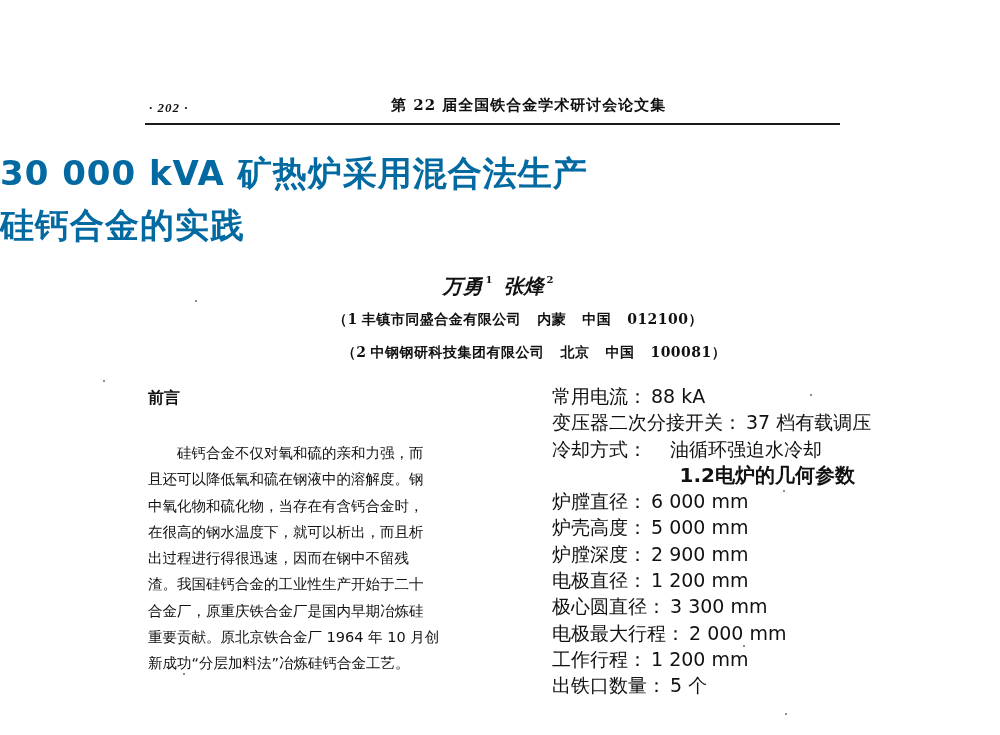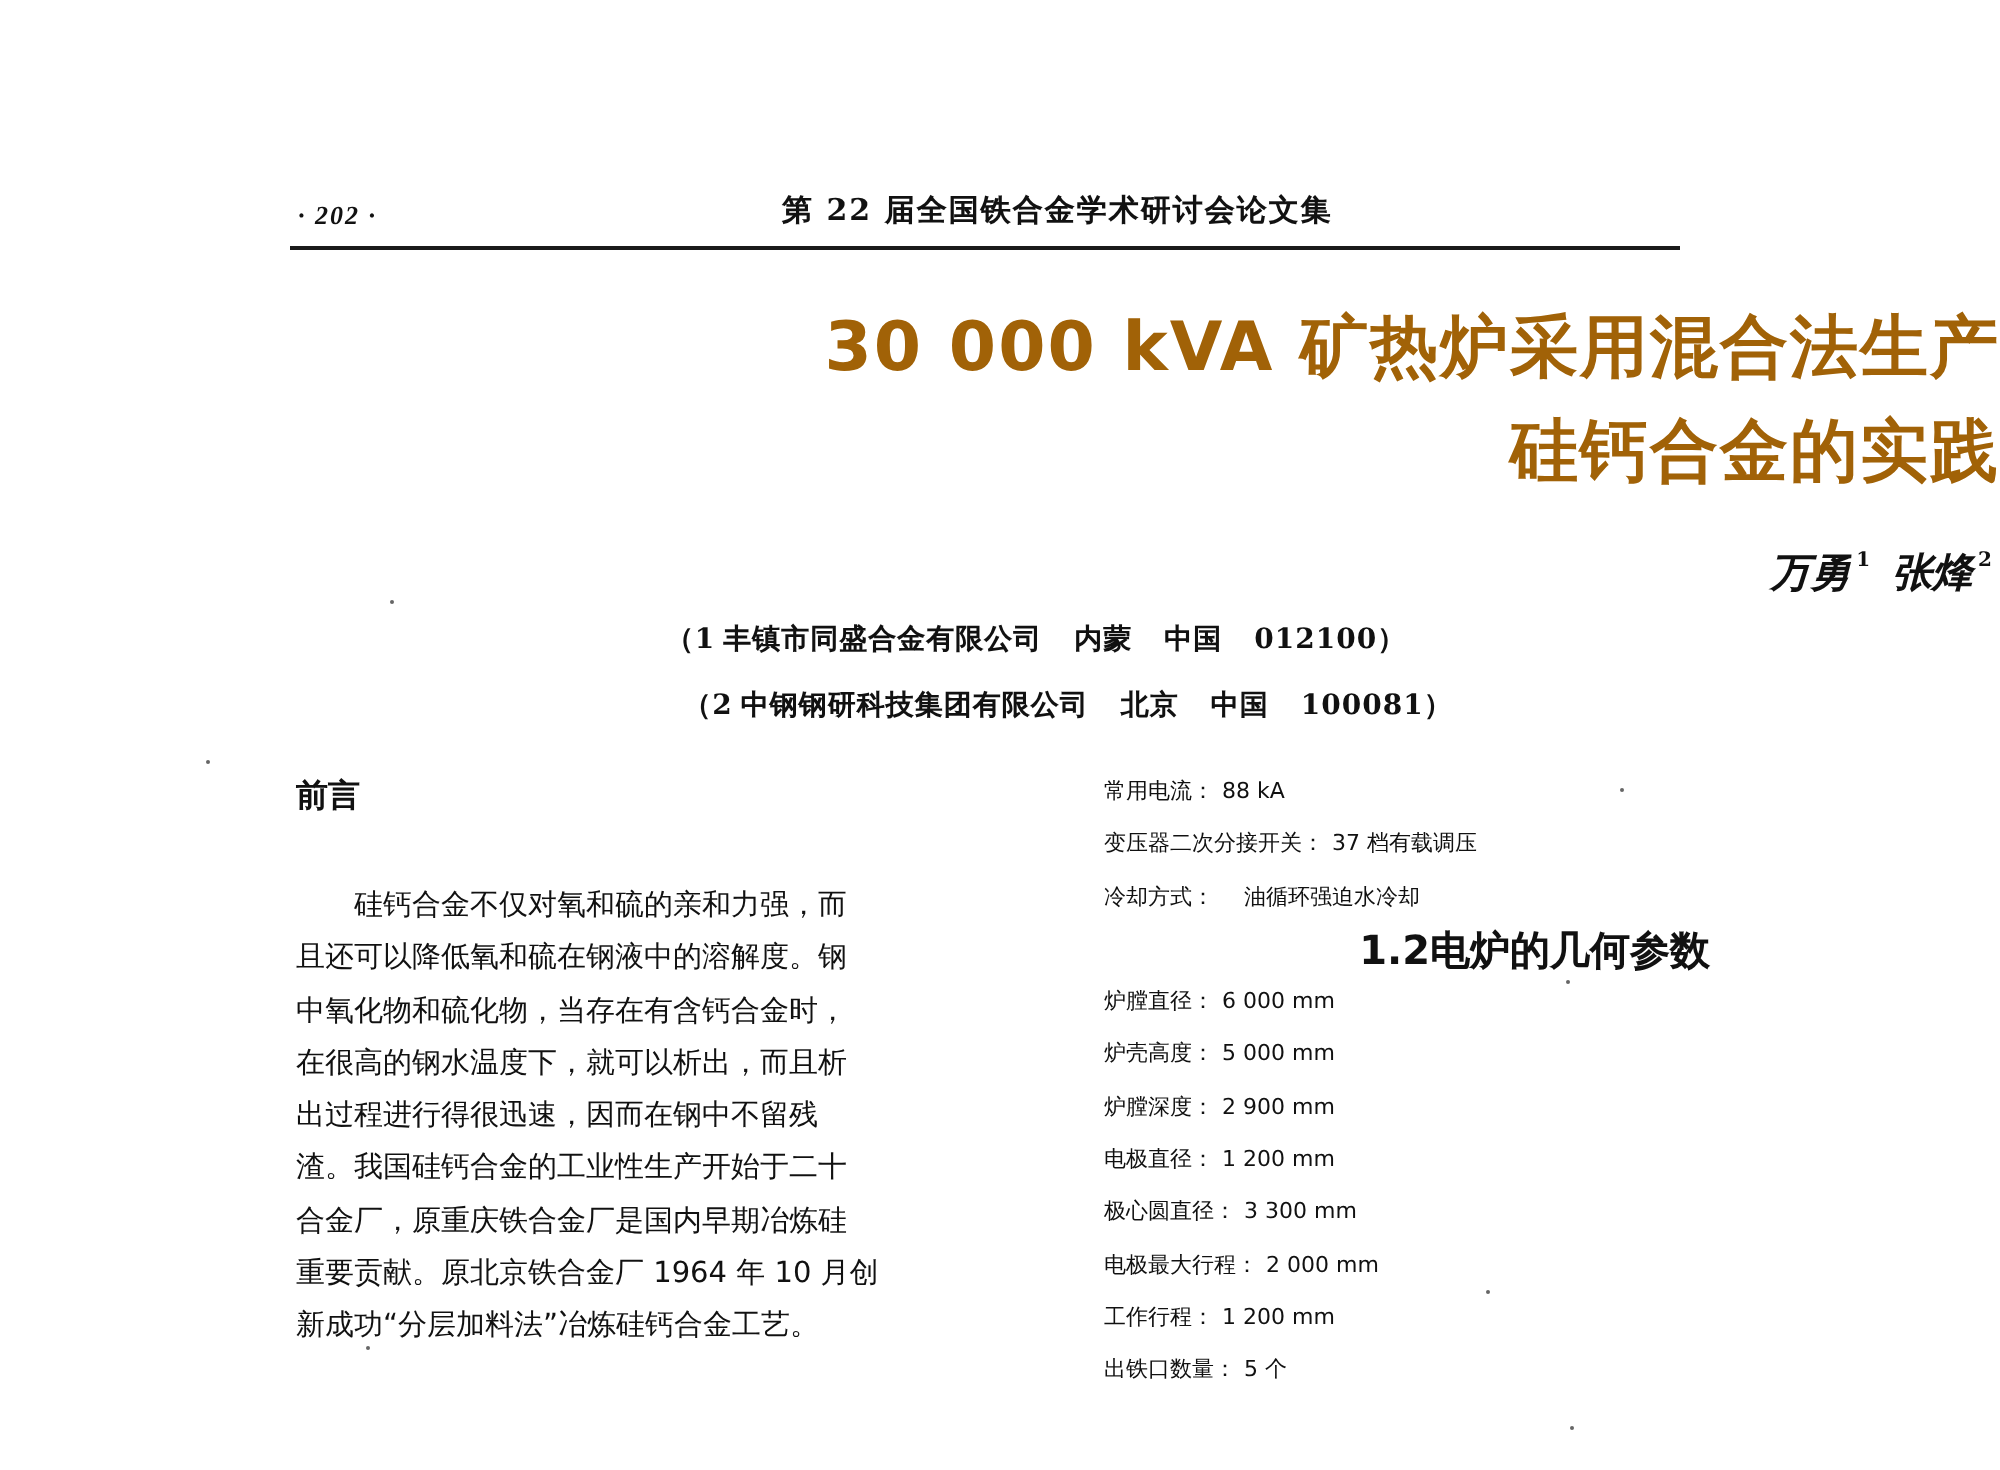--- a/index.html
+++ b/index.html
@@ -28,30 +28,30 @@
       font-size: 15px; font-weight: bold;
       letter-spacing: 1px;
       font-family: "DejaVu Serif", serif;
     }
     .head-rule {
       position: absolute; left: 145px; top: 123px; width: 695px; height: 2px;
       background: #1a1a1a;
     }
 
     .title {
-      position: absolute; left: 0; width: 1000px; text-align: right;
+      position: absolute; left: 0; width: 1000px; text-align: left;
       font-family: "DejaVu Sans", sans-serif;
       font-size: 34px; font-weight: bold; letter-spacing: 1px;
-      color: #a16207;
+      color: #0369a1;
     }
     .title.line1 { top: 151px; }
     .title.line2 { top: 203px; }
 
     .authors {
-      position: absolute; left: 0; width: 1000px; text-align: right; top: 273px;
+      position: absolute; left: 0; width: 1000px; text-align: center; top: 273px;
       font-size: 20px; font-weight: bold; font-style: italic;
     }
     .authors sup { font-size: 10px; font-style: normal; vertical-align: 10px; margin: 0 4px 0 3px; }
 
     .affil {
       position: absolute; left: 0; width: 1000px; text-align: center;
       font-size: 14px; font-weight: bold; letter-spacing: 0.5px;
     }
     .affil.a1 { top: 311px; margin-left: 18px; }
     .affil.a2 { top: 344px; padding-left: 34px; }
@@ -70,21 +70,21 @@
       font-family: "DejaVu Sans", sans-serif;
     }
     .para .line { display: block; white-space: nowrap; height: 26.3px; }
 
     .col-right {
       position: absolute; left: 515px; top: 383px; width: 340px;
       font-family: "DejaVu Sans", sans-serif;
     }
     .spec {
       display: block; height: 26.3px; line-height: 26.3px;
-      font-size: 11px; padding-left: 37px; white-space: nowrap;
+      font-size: 19px; padding-left: 37px; white-space: nowrap;
     }
     .spec .val { margin-left: 4px; }
     .subhead {
       display: block; height: 26.3px; line-height: 26.3px;
       font-size: 20px; font-weight: bold; white-space: nowrap; text-align: right;
     }
     .subhead .num { display: inline-block; width: 37px; }
 
     .speck { position: absolute; width: 2px; height: 2px; background: #666; border-radius: 1px; }
   </style>

